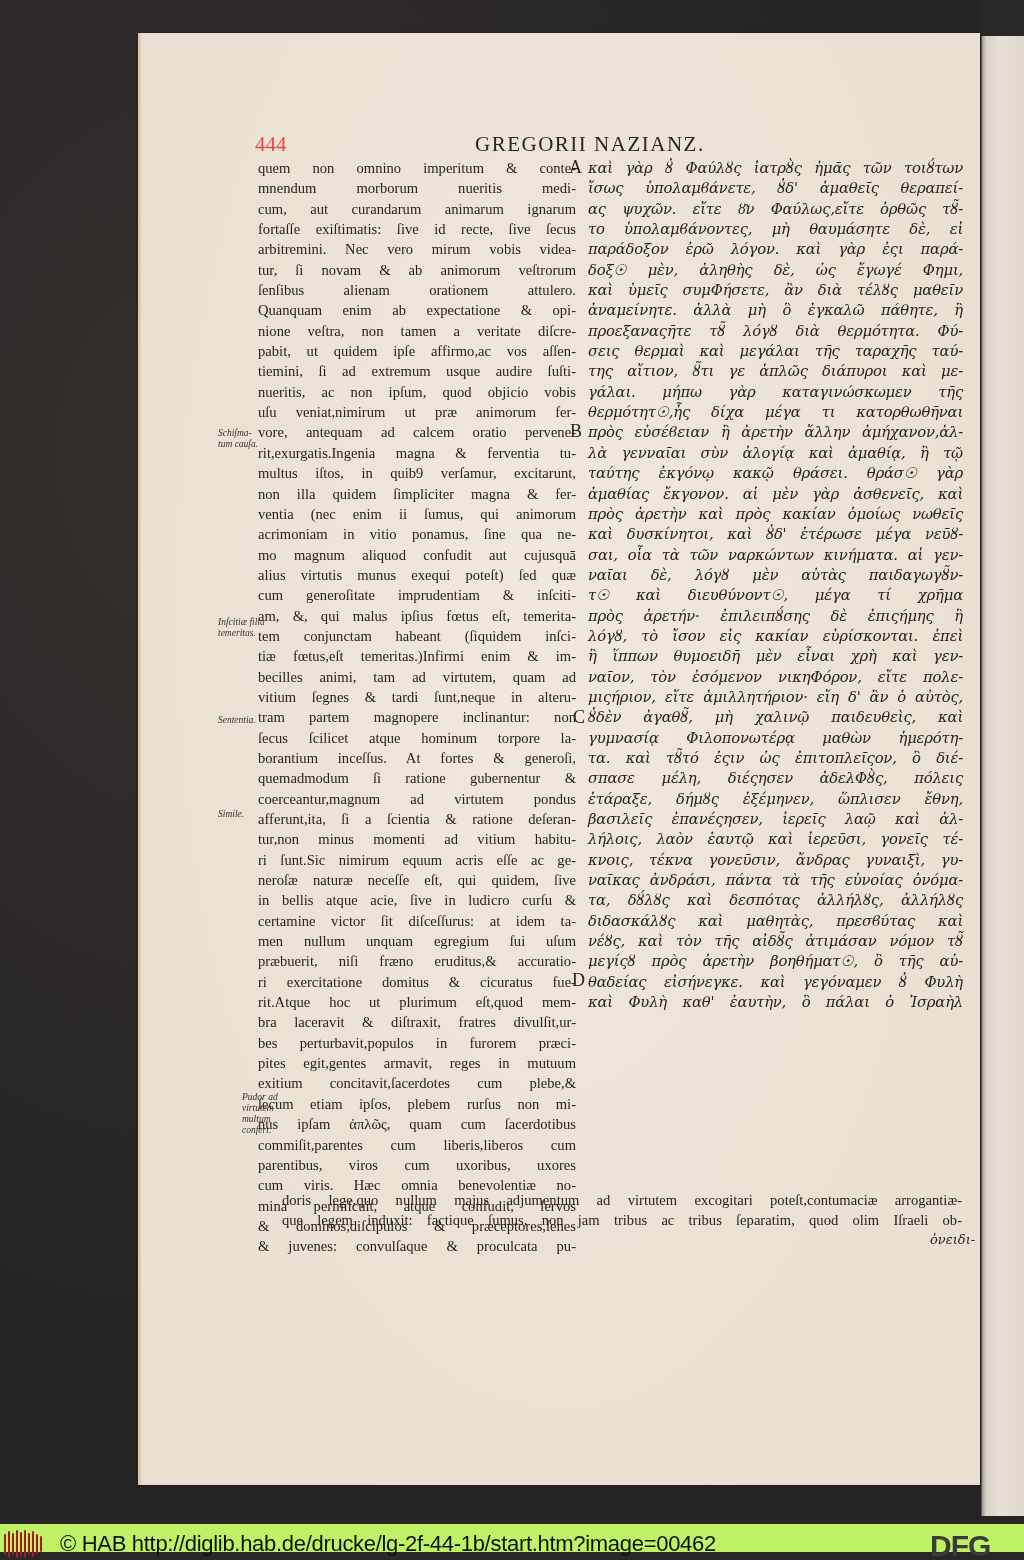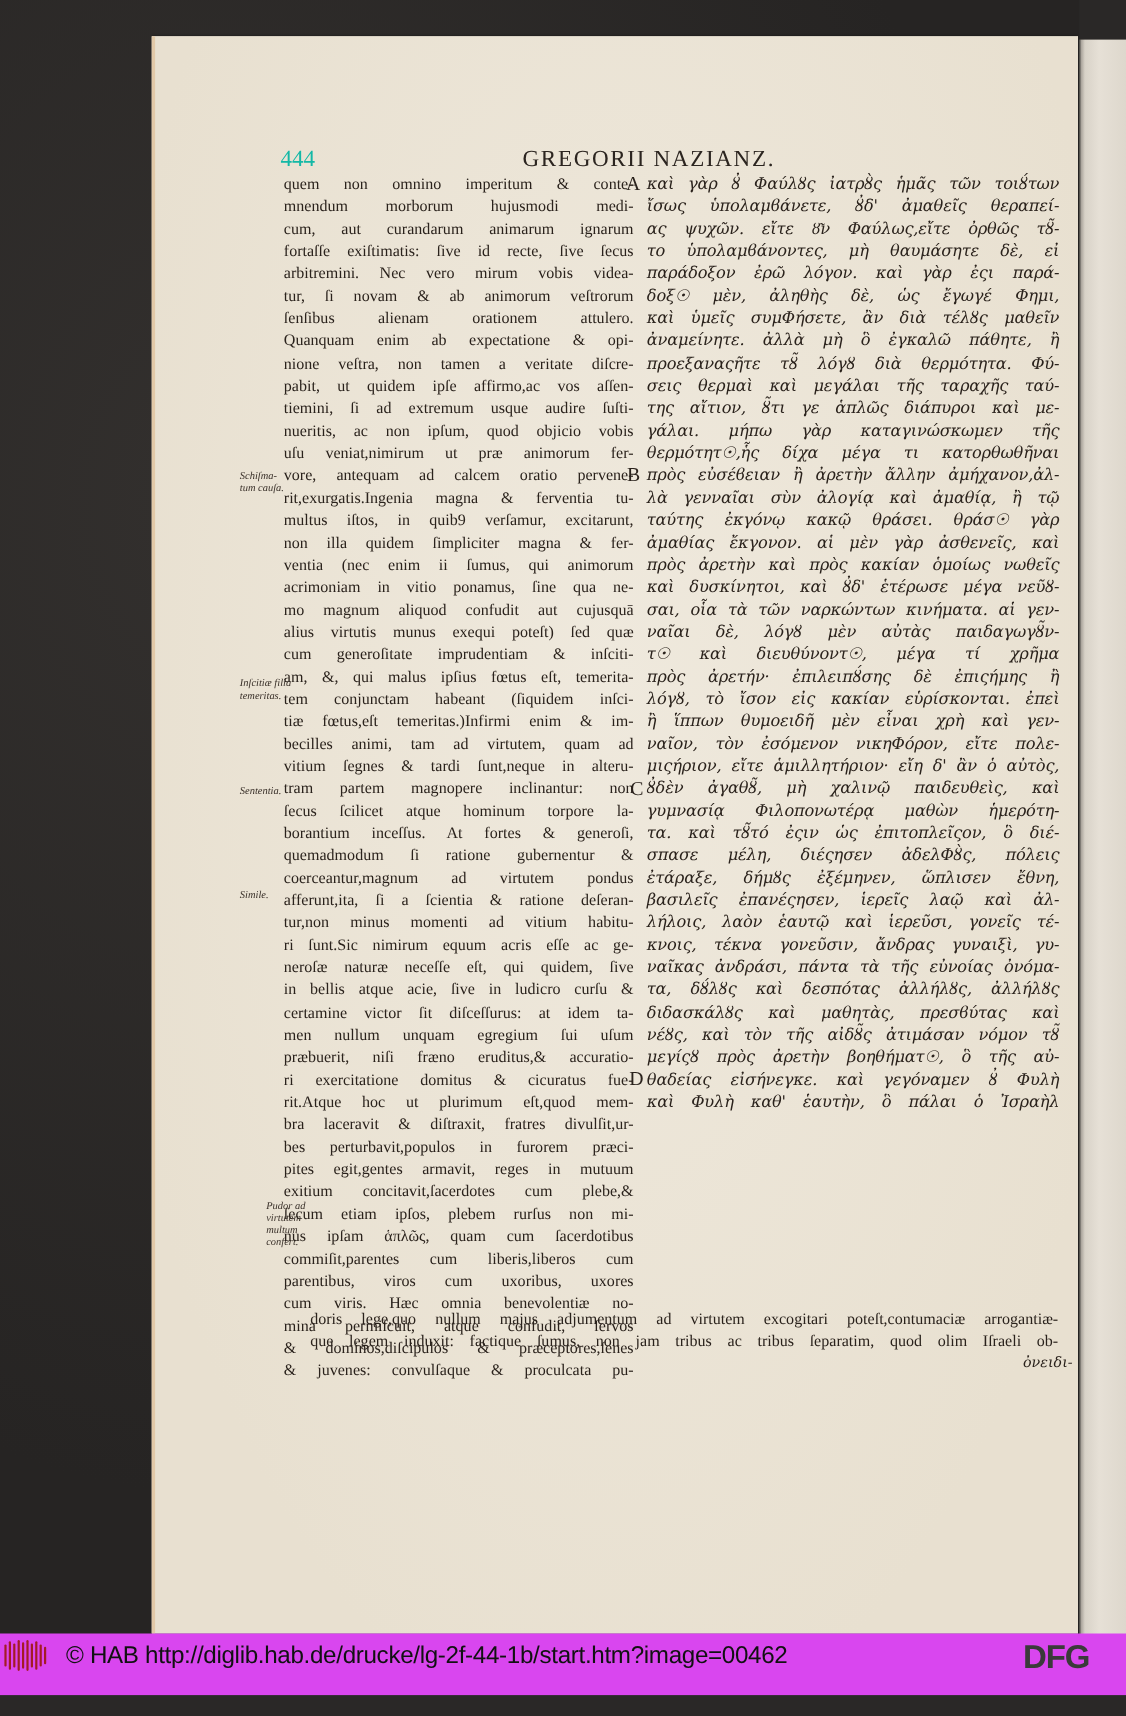--- a/index.html
+++ b/index.html
@@ -38,21 +38,21 @@
     position:absolute; left:992px; top:140px; width:30px; height:520px;
     opacity:0.28;
     font-size:11px; line-height:22px; color:#6b6458; overflow:hidden;
     font-style:italic; white-space:nowrap;
   }
 
   .running-head {
     position:absolute; top:132px; left:255px; width:710px; height:28px;
   }
   .page-number {
-    position:absolute; left:0; top:0; font-size:21px; color:#14b8a6;
+    position:absolute; left:0; top:0; font-size:21px; color:#ef4444;
   }
   .running-title {
     position:absolute; left:220px; top:0; font-size:21px; letter-spacing:1.5px; color:#2c2520;
   }
 
   .col-latin {
     position:absolute; left:258px; top:158px; width:318px;
     font-size:14.6px; line-height:20.35px; color:#2a221c;
     text-align:justify;
   }
@@ -78,22 +78,22 @@
   .section-letter {
     position:absolute; font-size:18px; color:#2a221c;
   }
 
   .marginal {
     position:absolute; left:218px; width:48px; font-size:9.5px; line-height:11px;
     font-style:italic; color:#3a312a;
   }
 
   .footer {
-    position:absolute; left:0; top:1485px; width:1024px; height:56px;
-    background:#d946ef;
+    position:absolute; left:0; top:1524px; width:1024px; height:28px;
+    background:#bef264;
   }
   .hab-logo {
     position:absolute; left:4px; top:5px; width:42px; height:30px;
     display:flex; align-items:center; gap:2px;
   }
   .hab-logo span { display:block; width:2px; background:#a31c24; border-radius:1px; }
   .copyright {
     position:absolute; left:60px; top:7px; font-family:"Liberation Sans", sans-serif;
     font-size:22px; color:#111; letter-spacing:-0.3px;
   }
@@ -124,21 +124,21 @@
 <span class="section-letter" style="left:572px; top:970px;">D</span>
 
 <div class="marginal" style="top:428px;">Schiſma-tum cauſa.</div>
 <div class="marginal" style="top:617px;">Inſcitiæ filia temeritas.</div>
 <div class="marginal" style="top:715px;">Sententia.</div>
 <div class="marginal" style="top:809px;">Simile.</div>
 <div class="marginal" style="top:1092px;margin-left:24px;">Pudor ad virtutem multum confert.</div>
 
 <div class="col-latin" id="latin">
     <span class="ln">quem non omnino imperitum &amp; conte-</span>
-    <span class="ln">mnendum morborum hujusmodi medi-</span>
+    <span class="ln">mnendum morborum nueritis medi-</span>
     <span class="ln">cum, aut curandarum animarum ignarum</span>
     <span class="ln">fortaſſe exiſtimatis: ſive id recte, ſive ſecus</span>
     <span class="ln">arbitremini. Nec vero mirum vobis videa-</span>
     <span class="ln">tur, ſi novam &amp; ab animorum veſtrorum</span>
     <span class="ln">ſenſibus alienam orationem attulero.</span>
     <span class="ln">Quanquam enim ab expectatione &amp; opi-</span>
     <span class="ln">nione veſtra, non tamen a veritate diſcre-</span>
     <span class="ln">pabit, ut quidem ipſe affirmo,ac vos aſſen-</span>
     <span class="ln">tiemini, ſi ad extremum usque audire ſuſti-</span>
     <span class="ln">nueritis, ac non ipſum, quod objicio vobis</span>

